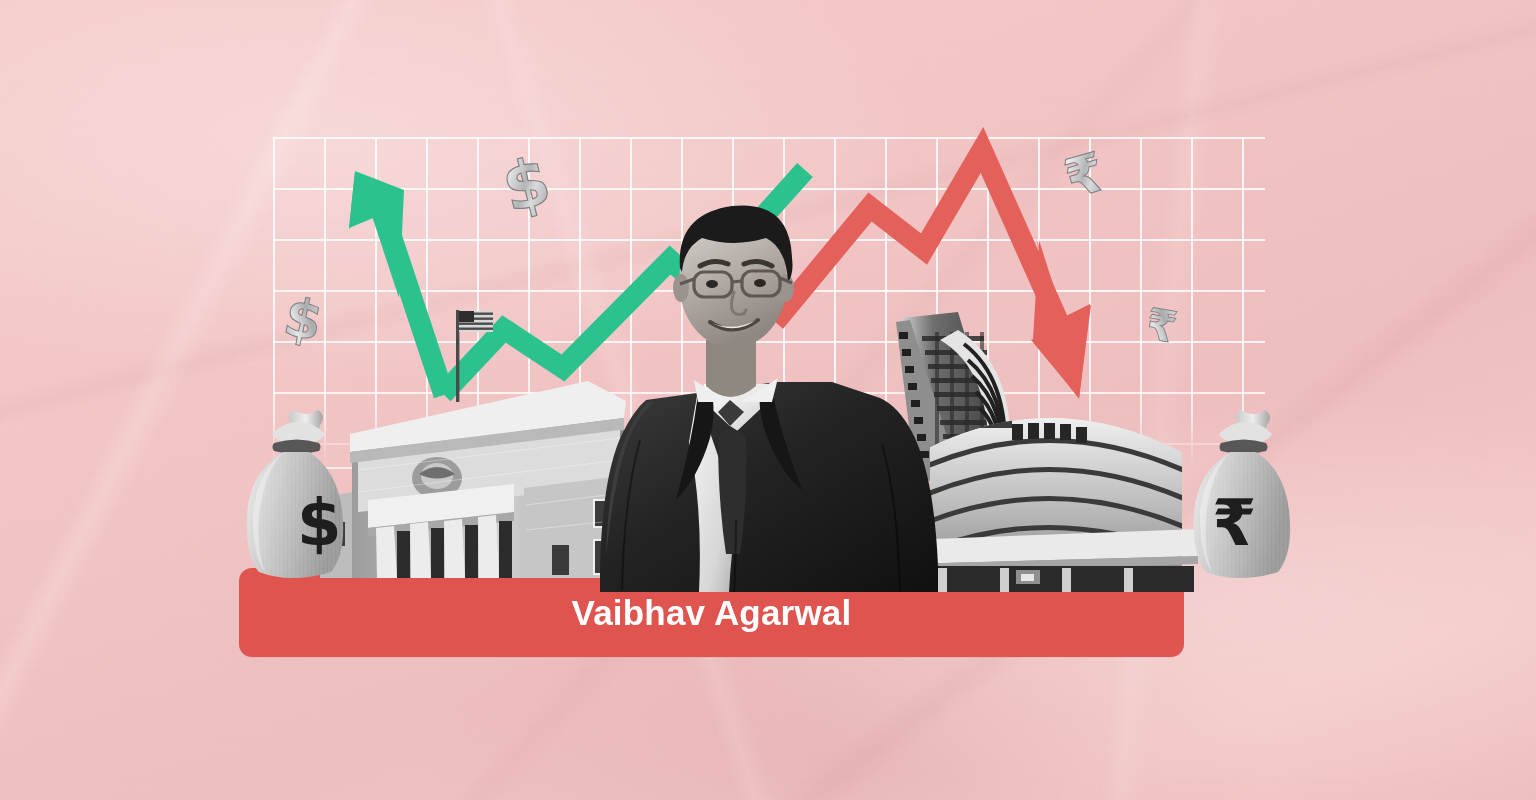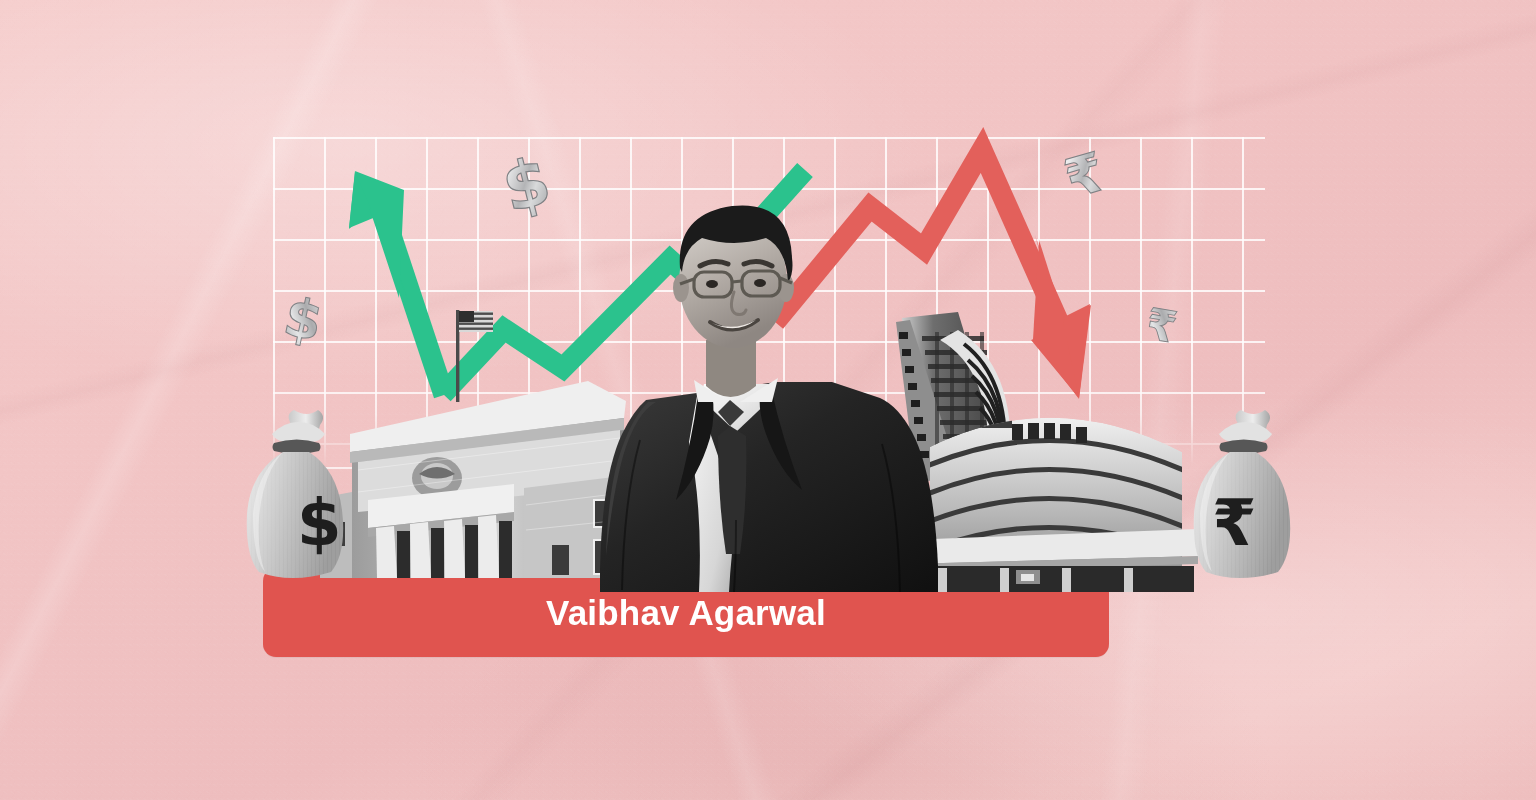--- a/index.html
+++ b/index.html
@@ -68,26 +68,25 @@
   .layer{position:absolute;left:0;top:0;width:1536px;height:800px;}
   .layer-arrows{z-index:6;}
   .layer-buildings{z-index:8;}
   .layer-bags{z-index:12;}
   .layer-person{z-index:14;}
   .layer-symbols{z-index:10;}
 
   
   .banner{
     position:absolute;
-    left:239px;top:568px;width:846px;height:89px;
+    left:239px;top:568px;width:945px;height:89px;
     background:#e0544f;
     border-radius:13px;
     display:flex;align-items:center;justify-content:center;
     box-shadow:0 1px 0 rgba(0,0,0,.04);
-    margin-left:24px;
   }
   .banner-name{
     color:#ffffff;
     font-size:35px;
     font-weight:700;
     letter-spacing:.2px;
     font-family:"Liberation Sans","DejaVu Sans",sans-serif;
     white-space:nowrap;
     user-select:none;
   }

